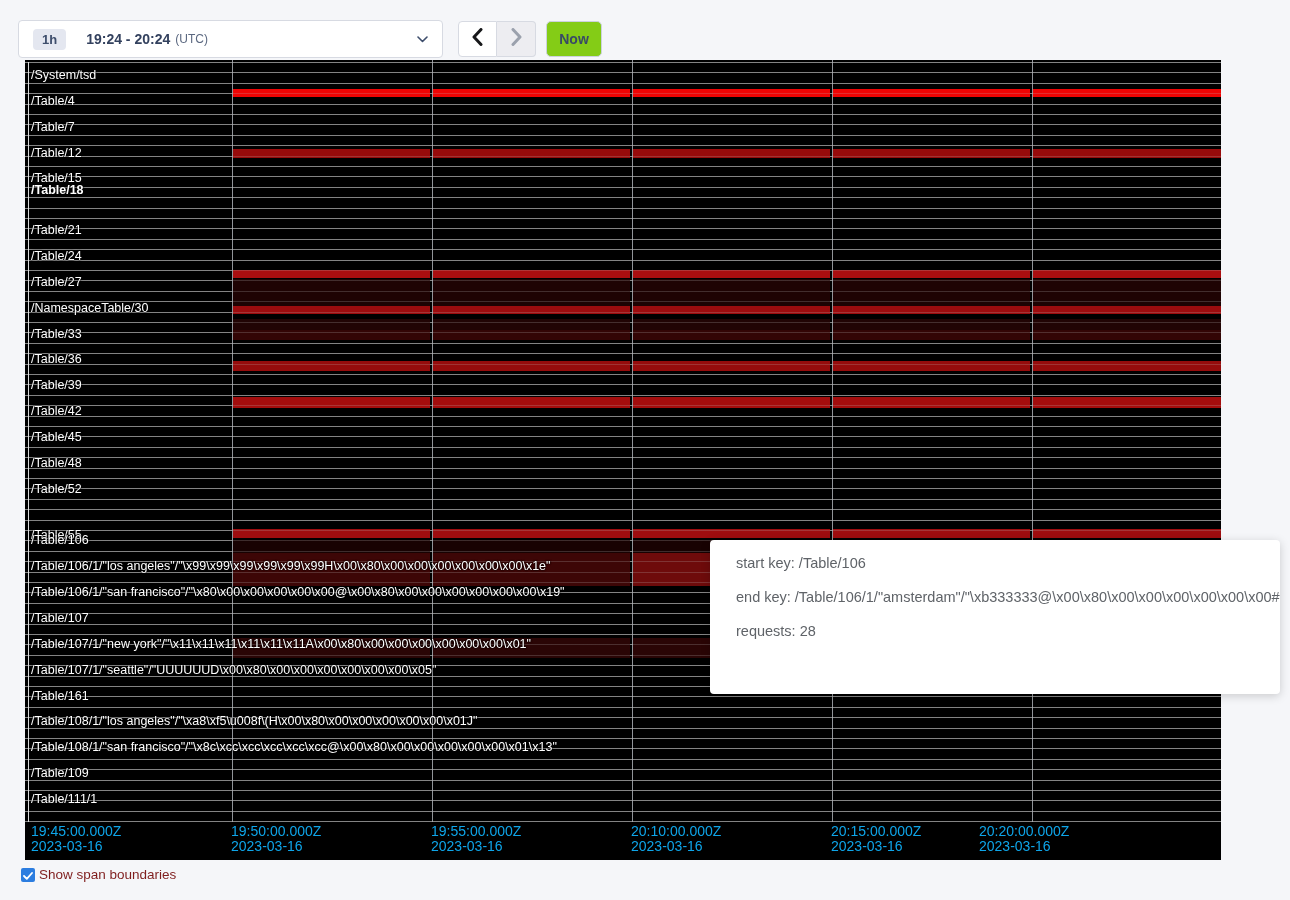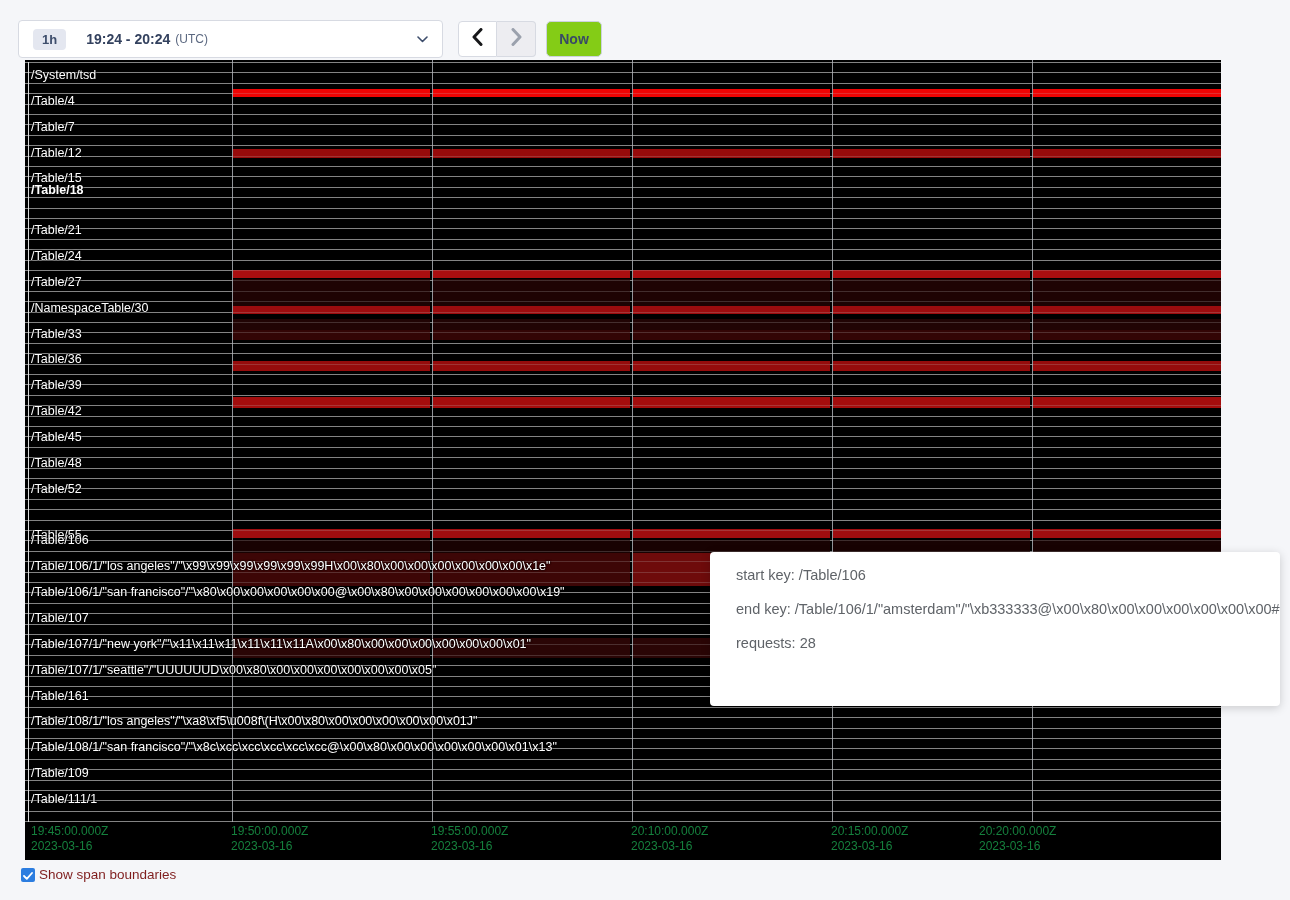--- a/index.html
+++ b/index.html
@@ -48,26 +48,26 @@
   }
   .hlines.under{ z-index:1; }
   .hlines.over{ z-index:3; opacity:0.38; }
   .vline{ position:absolute; top:0; height:762px; width:1px; background:rgba(170,174,180,0.85); z-index:1; }
   .leftline{ position:absolute; left:3px; top:2px; height:760px; width:1px; background:rgba(255,255,255,0.85); z-index:2; }
   .band-seg{ position:absolute; z-index:2; }
   .row-label{
     position:absolute; left:6px; z-index:4; color:#fff; font-size:12.5px; line-height:16px;
     white-space:nowrap; text-shadow:0 0 2px #000, 0 0 2px #000;
   }
-  .x-tick{ position:absolute; top:764px; z-index:4; color:#15803d; font-size:12px; line-height:15px; white-space:nowrap; }
+  .x-tick{ position:absolute; top:764px; z-index:4; color:#0ea5e9; font-size:14px; line-height:15px; white-space:nowrap; }
   .x-tick div{ }
 
   
   .tooltip{
-    position:absolute; left:710px; top:552px; width:570px; height:154px;
+    position:absolute; left:710px; top:540px; width:570px; height:154px;
     background:#fff; border-radius:4px; box-shadow:0 2px 10px rgba(0,0,0,0.18);
     z-index:10; padding:6px 0 0 26px; overflow:hidden;
   }
   .tooltip p{ font-size:14.5px; color:#5f6368; line-height:34px; white-space:nowrap; }
 
   
   .footer-row{ position:absolute; left:21px; top:867px; display:flex; align-items:center; }
   .checkbox{
     width:14px; height:14px; background:#2b7de0; border-radius:2px;
     display:flex; align-items:center; justify-content:center; cursor:pointer; flex:0 0 auto;

